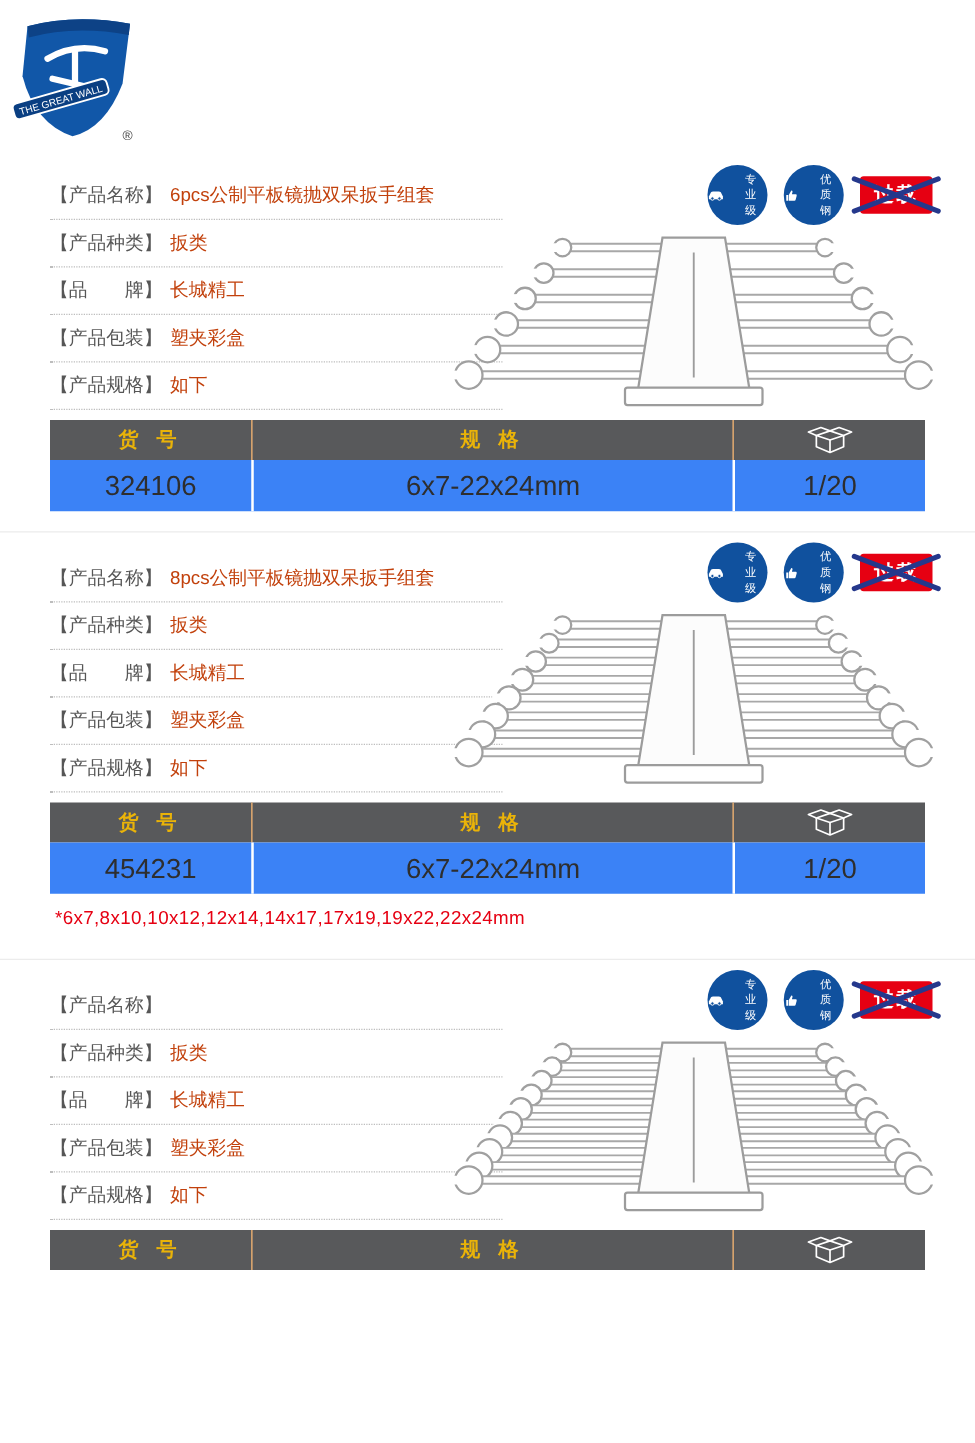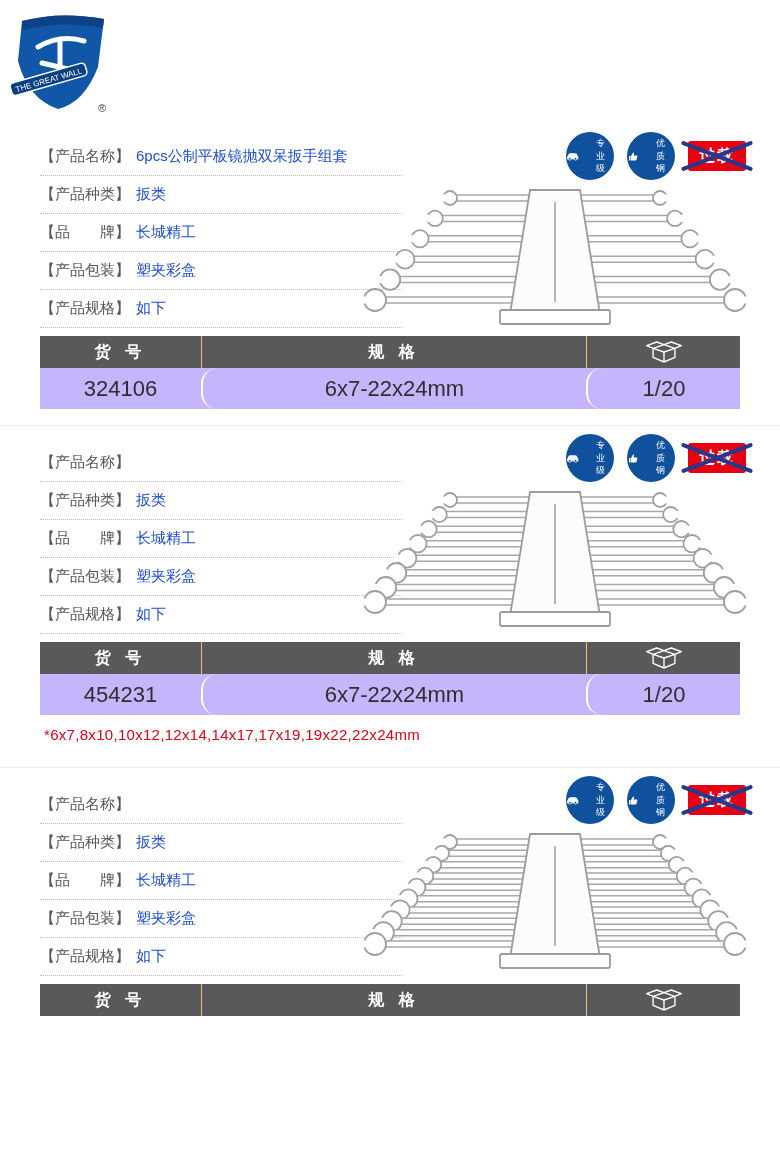--- a/index.html
+++ b/index.html
@@ -21,46 +21,46 @@
   .red-line { height:3px; background:#e60012; margin-top:7px; }
 
   
   section.product { position:relative; padding:14px 40px 8px; }
   section.product + section.product { border-top:1px solid #ececec; margin-top:8px; padding-top:18px; }
 
   .fields { width:362px; }
   .field { display:flex; align-items:center; height:38px; border-bottom:1px dotted #bdbdbd;
            font-size:15px; color:#565656; white-space:nowrap; }
   .f-label { margin-right:6px; flex:none; color:#565656; }
-  .f-value { color:#1d4ed8; }
+  .f-value { color:#c2410c; }
 
   .right-col { position:absolute; top:8px; right:26px; width:394px; }
   .badges { display:flex; justify-content:flex-end; align-items:center; gap:13px; padding-right:8px; }
   .badge-circle { width:48px; height:48px; border-radius:50%; background:#10519e; color:#fff;
                   display:flex; flex-direction:row; align-items:center; justify-content:center; gap:16px; flex:none; }
   .badge-circle .b-label { font-size:10px; transform:scale(.9); letter-spacing:1px; }
   .badge-overload { position:relative; width:58px; height:30px; background:#e60012; color:#fff;
                     display:flex; align-items:center; justify-content:center;
                     font-size:16px; font-weight:bold; letter-spacing:2px; border-radius:3px; flex:none; }
   .badge-overload i { position:absolute; left:-9px; right:-9px; top:13px; height:4px;
                       background:#25388c; border-radius:2px; }
   .badge-overload i.x1 { transform:rotate(21deg); }
   .badge-overload i.x2 { transform:rotate(-21deg); }
   .wrench { display:block; margin-top:4px; }
 
   
   .spec-table { margin-top:8px; }
   .t-head,.t-row { display:flex; width:100%; }
-  .t-head { background:#58595b; color:#ffffff; height:32px; }
-  .t-row  { background:#c4b5fd; height:41px; font-size:22px; color:#2e2e2e; }
+  .t-head { background:#58595b; color:#eab308; height:32px; }
+  .t-row  { background:#3b82f6; height:41px; font-size:22px; color:#2e2e2e; }
   .c1 { width:23%; } .c2 { width:55%; } .c3 { width:22%; }
   .c1,.c2,.c3 { display:flex; align-items:center; justify-content:center; height:100%; }
   .t-head .c1,.t-head .c2 { font-size:16px; font-weight:bold; letter-spacing:5px; }
   .t-head .c2,.t-head .c3 { border-left:1px solid #fdba74; }
-  .t-row .c2,.t-row .c3 { border-left:2px solid #fff;border-radius:16px; }
+  .t-row .c2,.t-row .c3 { border-left:2px solid #fff; }
   .note { color:#e60012; font-size:15px; margin:11px 0 8px 4px; letter-spacing:.3px; }
 </style>
 </head>
 <body>
 
 <div class="page">
 
   <header class="top">
     <div class="logo">
       <svg viewBox="0 0 104 104" width="104" height="106">
@@ -184,20 +184,21 @@
         <div class="c2">6x7-22x24mm</div>
         <div class="c3">1/20</div>
       </div>
     </div>
   </section>
 
   <section class="product">
     <div class="fields">
       <div class="field">
           <span class="f-label">【产品名称】</span>
+          <span class="f-value">8pcs公制平板镜抛双呆扳手组套</span>
         </div>
       <div class="field">
           <span class="f-label">【产品种类】</span>
           <span class="f-value">扳类</span>
         </div>
       <div class="field">
           <span class="f-label">【品　　牌】</span>
           <span class="f-value">长城精工</span>
         </div>
       <div class="field">

